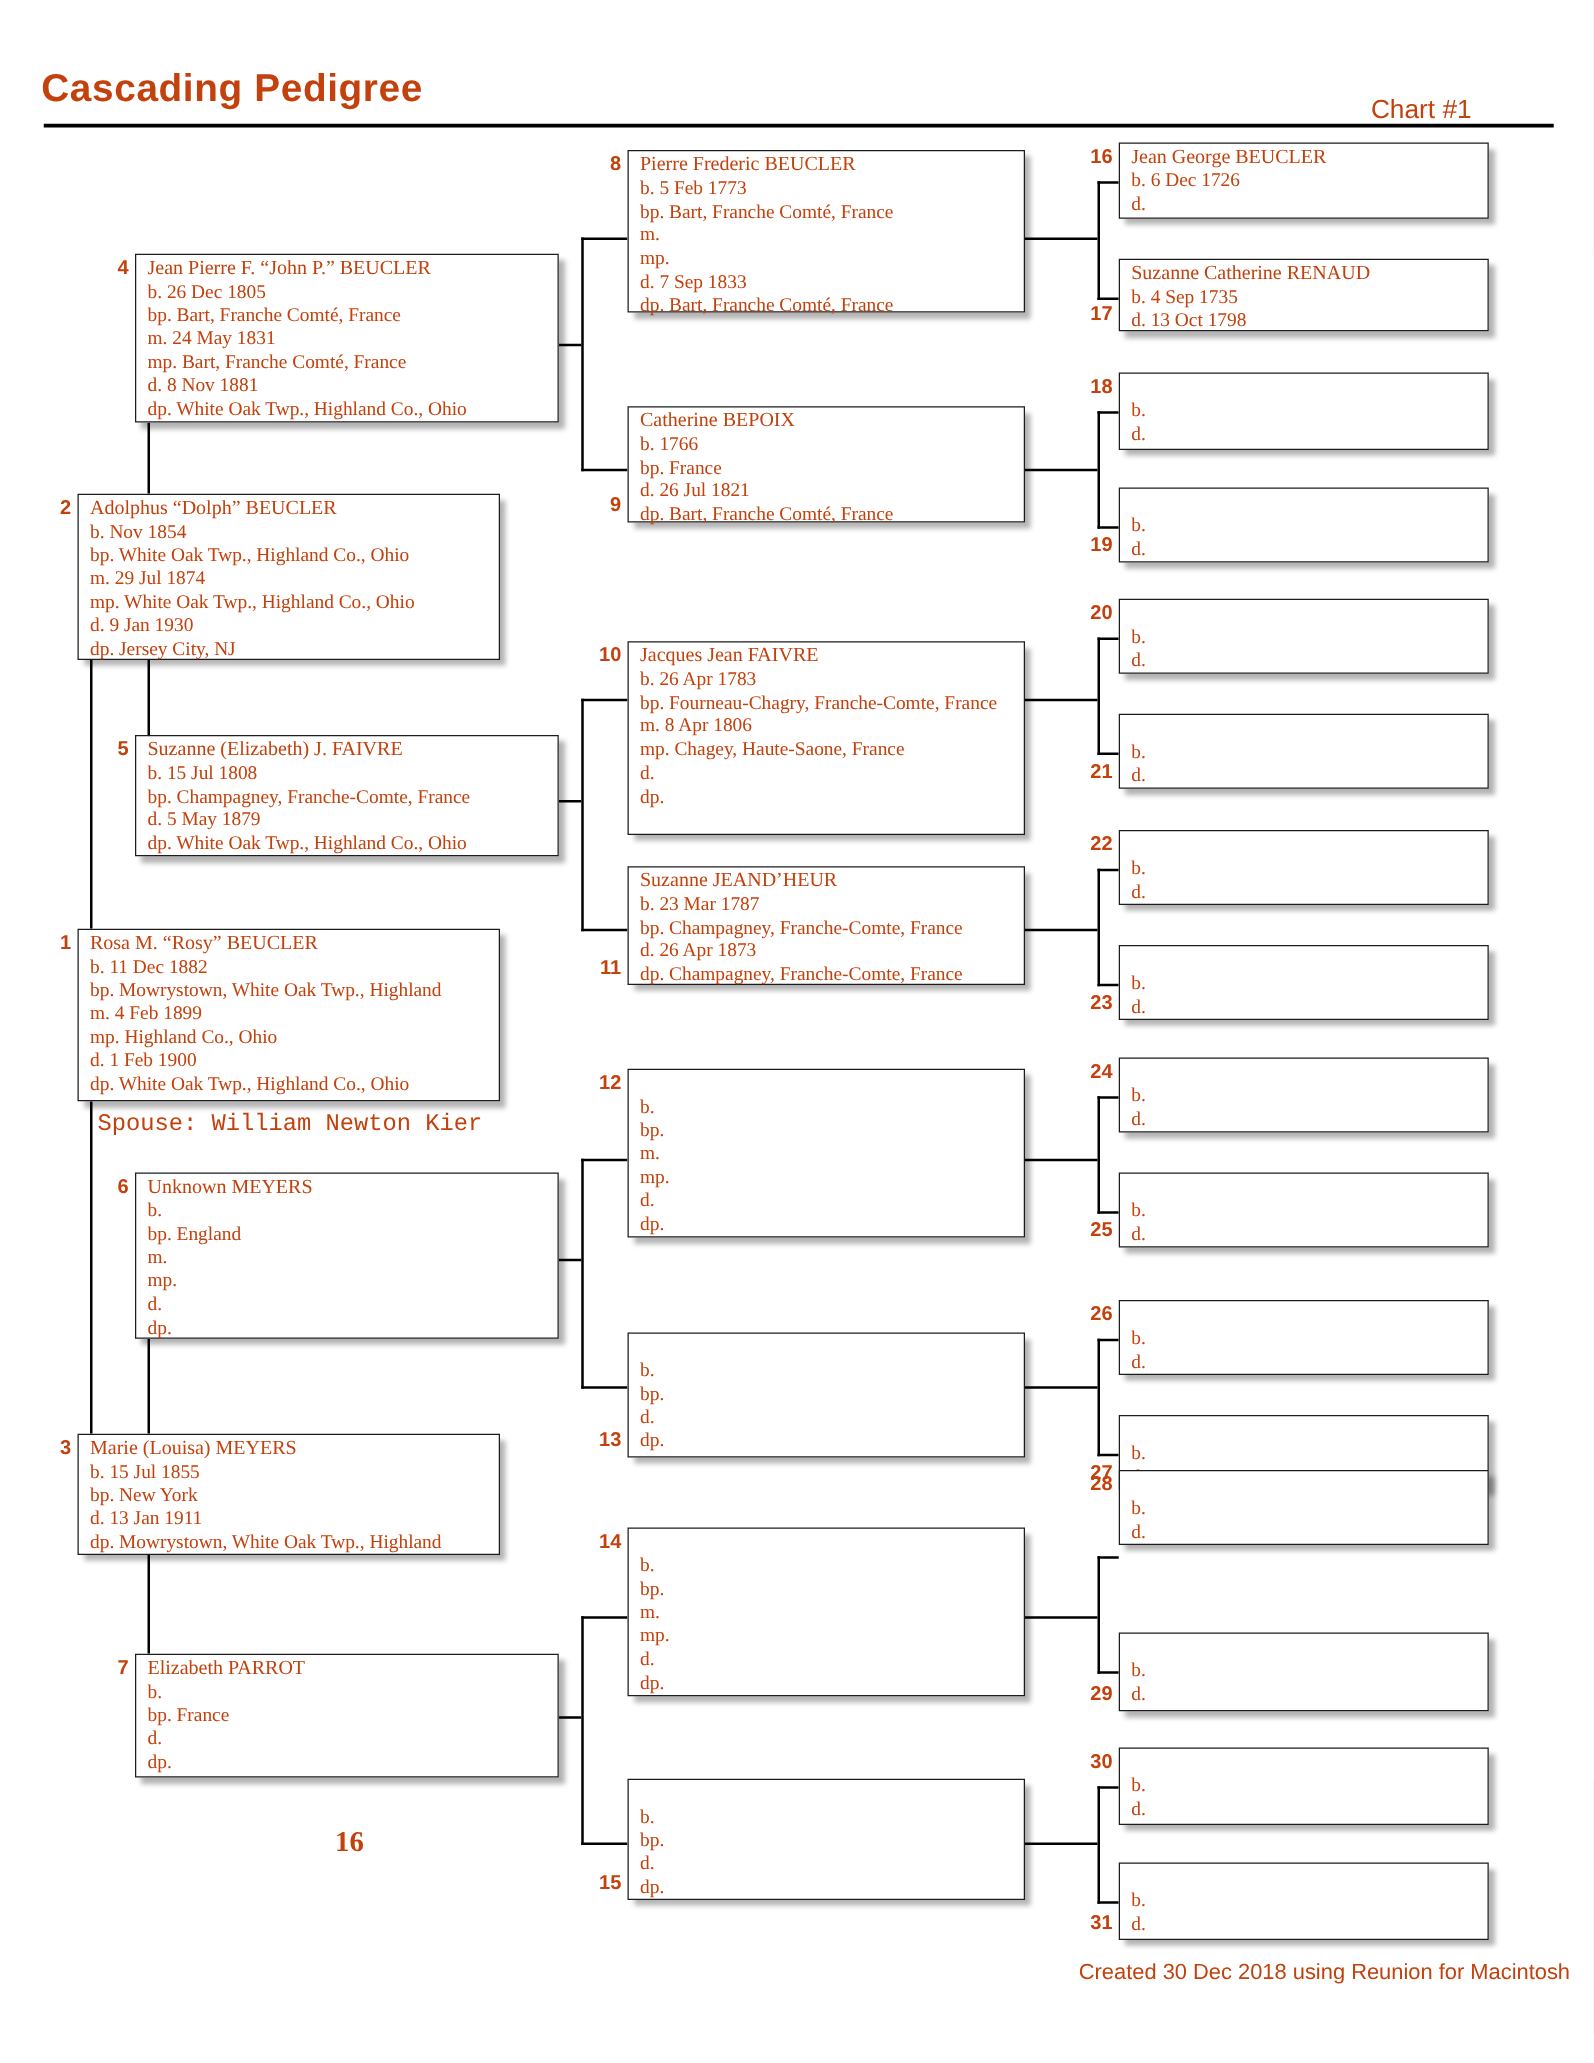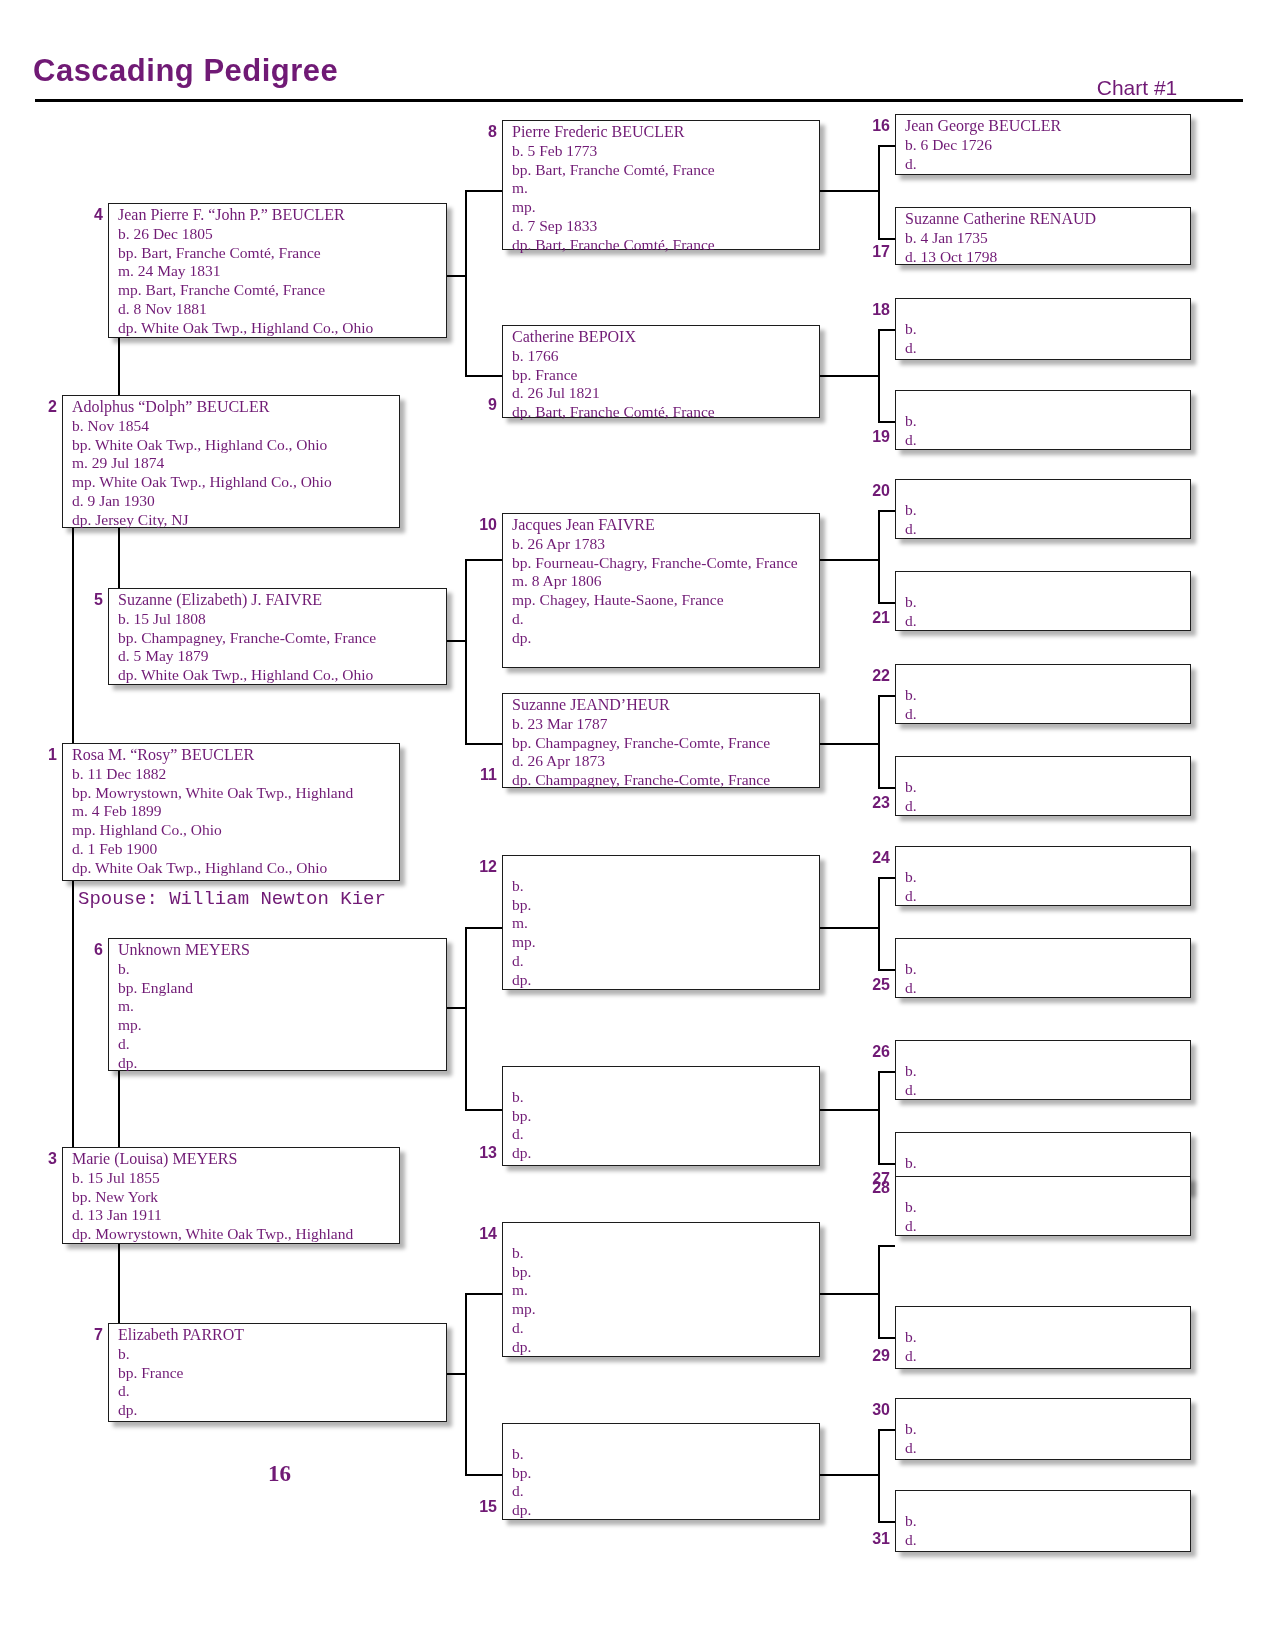--- a/index.html
+++ b/index.html
@@ -1,17 +1,17 @@
 <!DOCTYPE html>
 <html><head>
 <meta charset="utf-8">
 <style>
   html,body{margin:0;padding:0;background:#e8e8e8;}
   #page{position:relative;width:1275px;height:1650px;background:#fff;overflow:hidden;
-        font-family:"Liberation Sans",sans-serif;color:#701a75;}
+        font-family:"Liberation Sans",sans-serif;color:#c2410c;}
   .title{position:absolute;left:33px;top:53px;font-size:31px;font-weight:bold;
          font-family:"Liberation Sans",sans-serif;letter-spacing:0.5px;}
   .chartlabel{position:absolute;left:1037px;top:76px;width:200px;text-align:center;font-size:21px;}
   .hrule{position:absolute;left:35px;top:99px;width:1208px;height:3px;background:#000;}
   .footer{position:absolute;left:600px;top:1567px;width:656px;text-align:right;font-size:17.5px;}
   .pagenum{position:absolute;left:268px;top:1461px;font-family:"Liberation Serif",serif;
            font-weight:bold;font-size:23px;}
   .spouse{position:absolute;left:78px;top:888px;font-family:Liberation Mono, monospace;font-size:19px;}
   .pbox{position:absolute;background:#fff;border:1.5px solid #1c1c1c;box-sizing:border-box;
         box-shadow:5px 5px 4px rgba(0,0,0,0.30);padding:2px 4px 0 9px;z-index:2;}
@@ -247,21 +247,21 @@
   <div class="pbox" style="left:895px;top:114px;width:296px;height:61px">
     <span class="num num-top">16</span>
     <div class="pname">Jean George BEUCLER</div>
     <div class="pline">b. 6 Dec 1726</div>
     <div class="pline">d.</div>
   </div>
 
   <div class="pbox" style="left:895px;top:207px;width:296px;height:58px">
     <span class="num num-bot">17</span>
     <div class="pname">Suzanne Catherine RENAUD</div>
-    <div class="pline">b. 4 Jan 1735</div>
+    <div class="pline">b. 4 Sep 1735</div>
     <div class="pline">d. 13 Oct 1798</div>
   </div>
 
   <div class="pbox" style="left:895px;top:298px;width:296px;height:62px">
     <span class="num num-top">18</span>
     <div class="pname"></div>
     <div class="pline">b.</div>
     <div class="pline">d.</div>
   </div>
 
@@ -350,14 +350,15 @@
   </div>
 
   <div class="pbox" style="left:895px;top:1490px;width:296px;height:62px">
     <span class="num num-bot">31</span>
     <div class="pname"></div>
     <div class="pline">b.</div>
     <div class="pline">d.</div>
   </div>
 
   <div class="pagenum">16</div>
+  <div class="footer">Created 30 Dec 2018 using Reunion for Macintosh</div>
 
 </div>
 
 </body></html>

